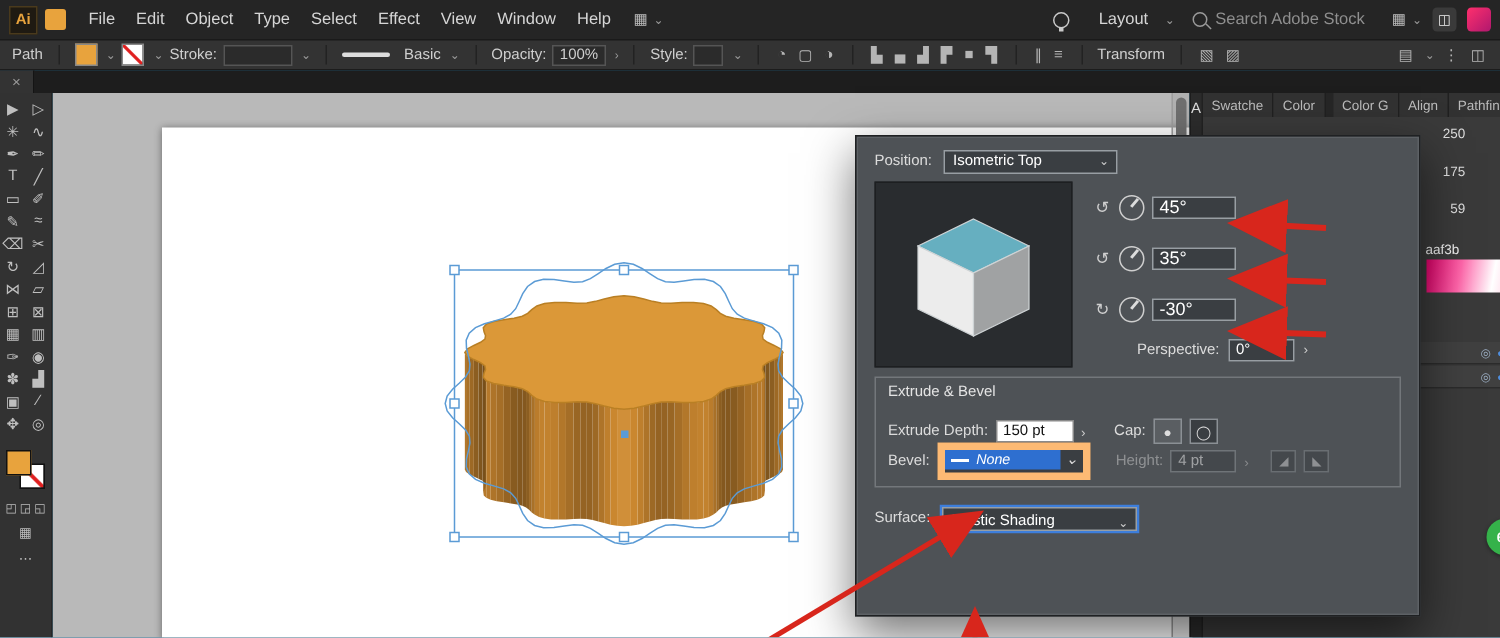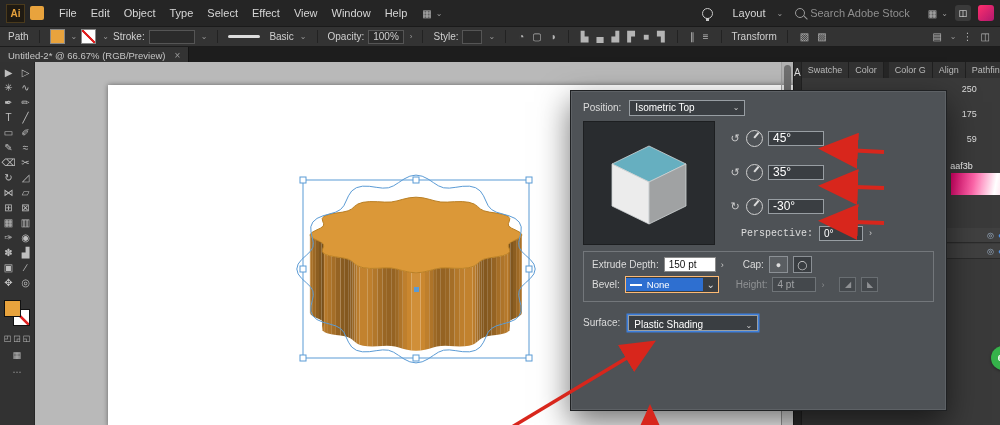--- a/index.html
+++ b/index.html
@@ -107,34 +107,34 @@
               display:flex;align-items:center;justify-content:center;}
   .angles-col{margin-left:14px;display:flex;flex-direction:column;}
   .angle-row{display:flex;align-items:center;gap:5px;height:34px;}
   .axis-glyph{color:#cfcfcf;font-size:11px;width:12px;text-align:center;}
   .dial{width:15px;height:15px;border:1px solid #cfcfcf;border-radius:50%;position:relative;flex:none;}
   .dial::after{content:"";position:absolute;width:7px;height:1.6px;background:#dcdcdc;left:7px;top:6.5px;
                transform-origin:0 50%;transform:rotate(-50deg);}
   .afield{width:46px;height:13px;background:#3a3e42;border:1px solid #989ea3;color:#fff;
           font-size:12px;line-height:13px;padding:0 4px;}
   .persp-row{display:flex;align-items:center;gap:6px;height:16px;margin-top:2px;}
-  .persp-row .lbl{width:84px;text-align:right;font-family:Liberation Mono, monospace;}
+  .persp-row .lbl{width:84px;text-align:right;}
   .pfield{width:34px;height:13px;background:#3a3e42;border:1px solid #989ea3;color:#fff;
           font-size:10px;line-height:13px;padding:0 4px;}
   .group-box{border:1px solid #73777b;margin-top:6px;padding:4px 8px 8px 8px;}
   .group-title{font-size:10px;color:#e4e4e4;margin-bottom:12px;}
   .ed-row,.bevel-row{display:flex;align-items:center;gap:5px;height:17px;}
   .bevel-row{margin-top:3px;}
   .field-light{width:42px;height:13px;background:#fff;border:1px solid #8a8a8a;color:#111;
                font-size:10px;line-height:13px;padding:0 4px;}
   .spin-chev{color:#ccc;font-size:9px;}
   .capbtn{width:17px;height:15px;background:#3a3e42;border:1px solid #8b9095;display:flex;
           align-items:center;justify-content:center;font-size:9px;color:#ddd;}
   .capbtn.active{background:#5a5e62;}
-  .bevel-dd{width:92px;height:15px;background:#3a3e42;border:1px solid #fdba74;display:flex;align-items:center;}
+  .bevel-dd{width:92px;height:15px;background:#3a3e42;border:5px solid #fdba74;display:flex;font-style:italic;}
   .bevel-sel{flex:1;height:13px;margin:0;background:#2e6fd0;color:#fff;display:flex;align-items:center;
              gap:5px;padding:0 4px;font-size:9.5px;}
   .bevel-line{width:12px;height:2px;background:#fff;flex:none;}
   .dim{opacity:.45;}
   .mini-btn{width:15px;height:13px;background:#3a3e42;border:1px solid #8b9095;color:#ddd;font-size:8px;
             display:flex;align-items:center;justify-content:center;}
   .surface-row{display:flex;align-items:center;gap:8px;height:17px;margin-top:12px;}
   .dd-focus{box-shadow:0 0 0 1.5px #3d7edb;}
   .btn-row{display:flex;align-items:center;gap:7px;margin-top:12px;}
   .cbx{width:11px;height:11px;background:#3a3e42;border:1px solid #989ea3;color:#fff;font-size:9px;
@@ -213,21 +213,20 @@
     <span class="cb-icon">▨</span>
     <span class="mb-spacer"></span>
     <span class="cb-icon">▤</span>
     <span class="chev">⌄</span>
     <span class="cb-icon">⋮</span>
     <span class="cb-icon">◫</span>
   </div>
 
   <div class="tabrow">
     <div class="doctab">
-      <span>Untitled-2* @ 66.67% (RGB/Preview)</span>
       <span class="close">×</span>
     </div>
   </div>
 
   <div class="toolbar">
     <div class="tools-grid">
         <div class="tool">▶</div>
         <div class="tool">▷</div>
         <div class="tool">✳</div>
         <div class="tool">∿</div>
@@ -435,20 +434,21 @@
             </div>
           <div class="persp-row">
             <span class="lbl">Perspective:</span>
             <span class="pfield">0°</span>
             <span class="spin-chev">›</span>
           </div>
         </div>
       </div>
 
       <div class="group-box">
+        <div class="group-title">Extrude &amp; Bevel</div>
         <div class="ed-row">
           <span>Extrude Depth:</span>
           <span class="field-light">150 pt</span>
           <span class="spin-chev">›</span>
           <span style="margin-left:14px">Cap:</span>
           <span class="capbtn active">●</span>
           <span class="capbtn">◯</span>
         </div>
         <div class="bevel-row">
           <span>Bevel:</span>

